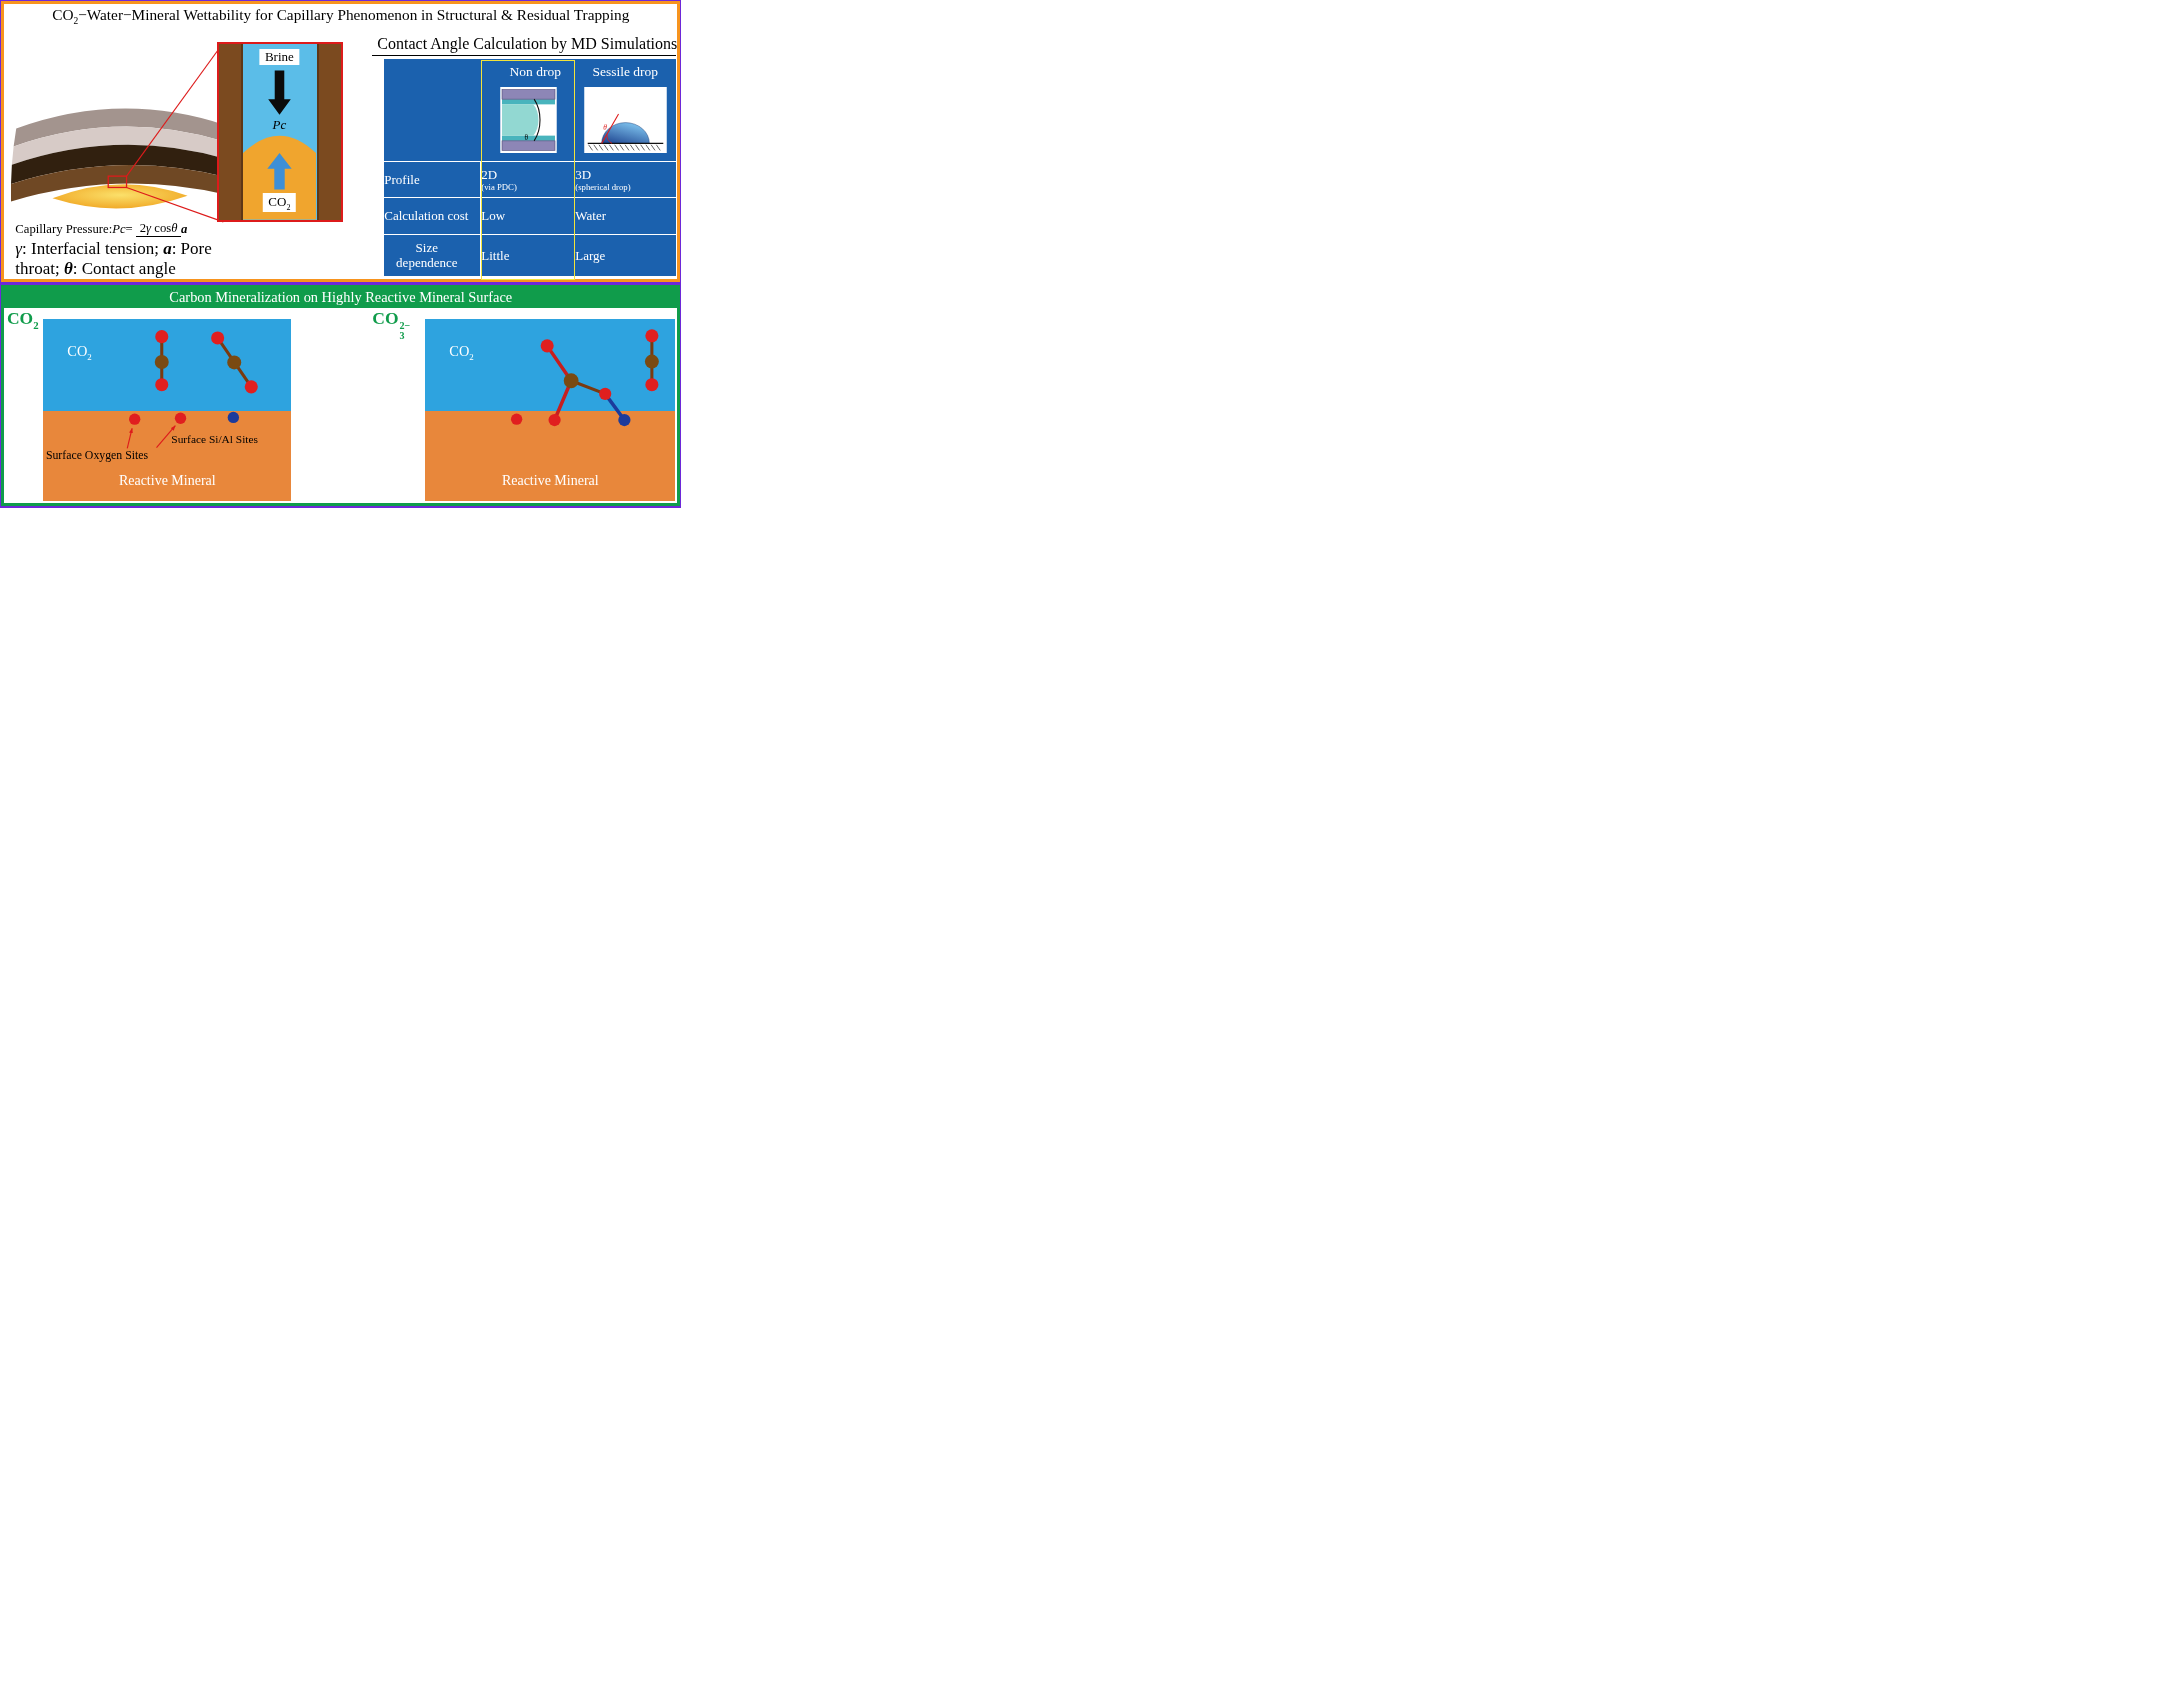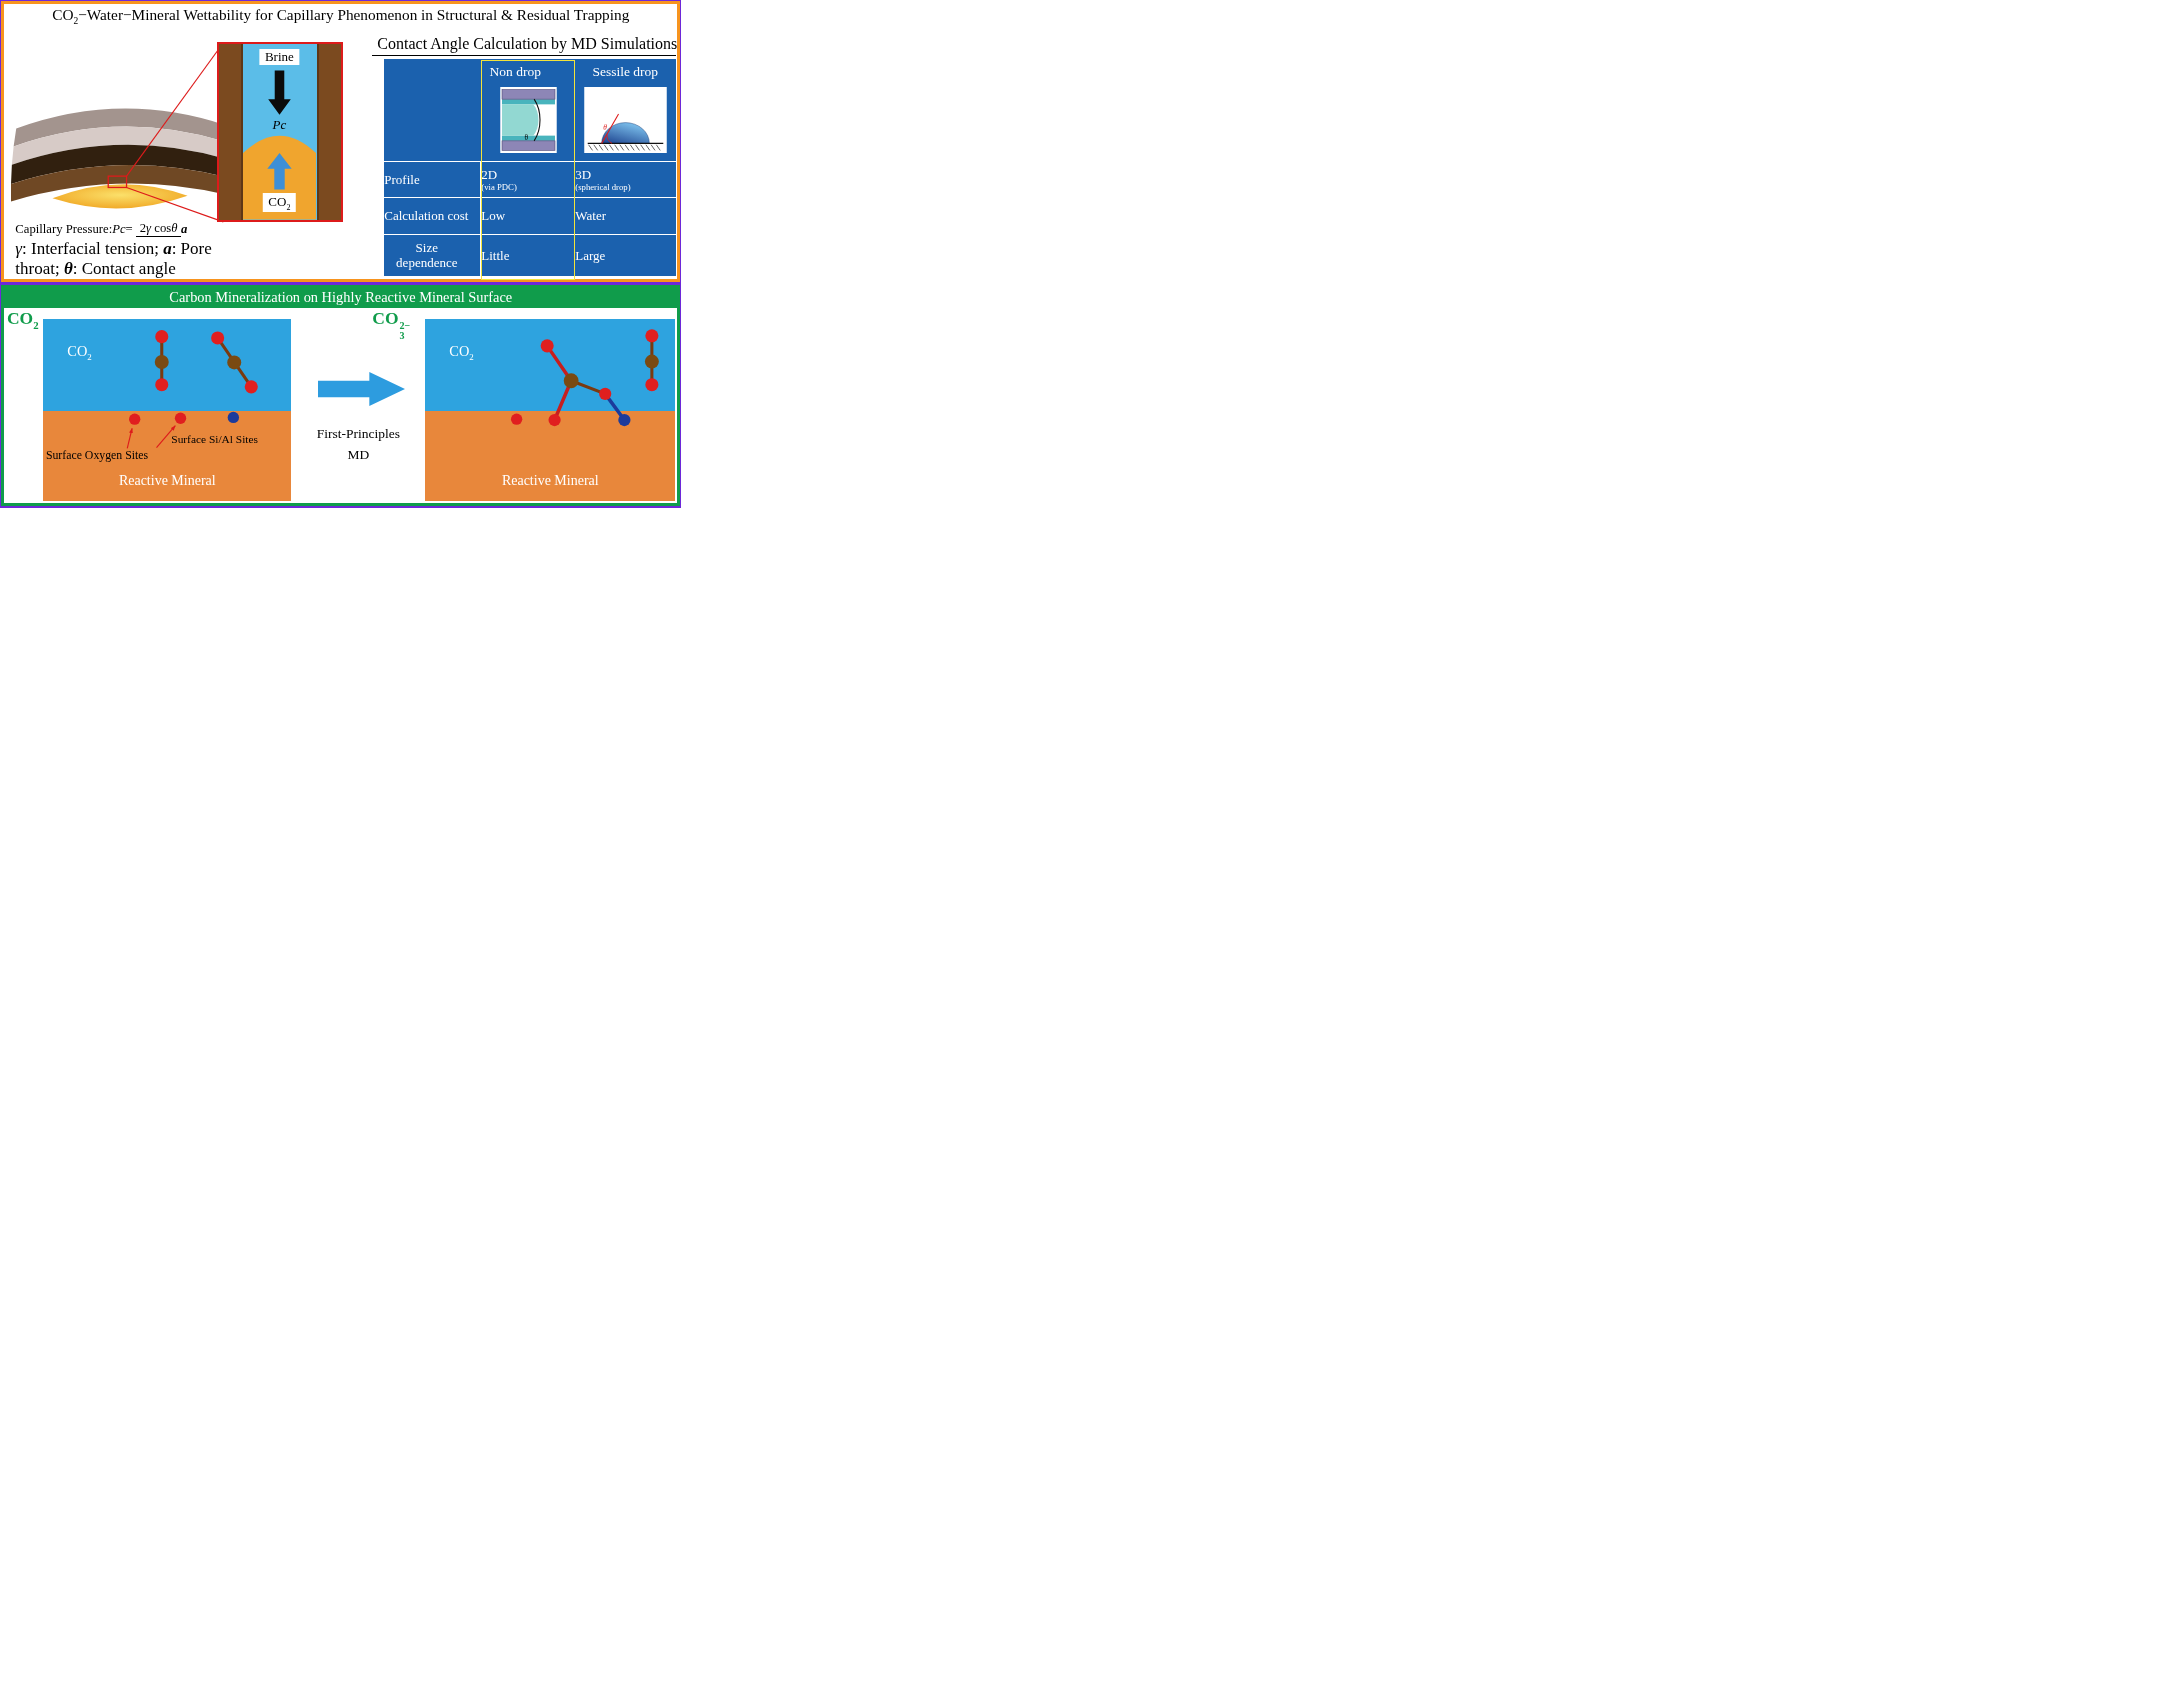--- a/index.html
+++ b/index.html
@@ -33,21 +33,21 @@
   .frac{display:inline-flex;flex-direction:row;align-items:center;margin-left:3.5px;line-height:1.15}
   .frac .num{border-bottom:1.1px solid #000;padding:0 3.5px}
   .frac .den{font-weight:bold;font-style:italic}
   .it{font-style:italic}
   .bi{font-weight:bold;font-style:italic}
   .f-line2{margin-top:2.6px;font-size:17px}
   .md-heading{left:366px;top:31px;width:307px;text-align:right;font-size:16px}
   .md-underline{left:368px;top:51px;width:304px;height:0;border-top:1.3px solid #000}
   .md-table{left:380px;top:55px;width:292px;height:217px;background:var(--table-blue);color:#fff}
   .hdr{position:absolute;top:4.4px;text-align:center;font-size:13.5px;color:#fff}
-  .hdr-non{left:88px;width:86px}
+  .hdr-non{left:108px;width:86px}
   .hdr-ses{left:191px;width:100px}
   .img-non{left:116px;top:28px;width:57px;height:66px}
   .img-ses{left:200px;top:28px;width:83px;height:66px}
   .trow{position:absolute;left:0;width:292px;border-top:1.3px solid #fff}
   .tc{position:absolute;top:0;height:100%;display:flex;flex-direction:column;align-items:flex-start;justify-content:center;text-align:center}
   .c1{left:0;width:97px;border-right:1.3px solid #fff}
   .c2{left:97px;width:94px;border-right:1.3px solid #fff}
   .c3{left:191px;width:100px}
   .clabel{font-size:13px;line-height:1.12;max-width:85px}
   .cmain{font-size:13px;line-height:1.1}
@@ -261,27 +261,20 @@
         <circle cx="436" cy="225" r="13" class="f-blue"></circle>
         <line x1="193" y1="296" x2="204" y2="250" class="s-redline" marker-end="url(#ah-red)"></line>
         <line x1="260" y1="294" x2="303" y2="244" class="s-redline" marker-end="url(#ah-red)"></line>
       </svg>
       <div class="rco2"><span>CO</span><sub>2</sub></div>
       <div class="lbl-sial">Surface Si/Al Sites</div>
       <div class="lbl-oxy">Surface Oxygen Sites</div>
       <div class="rmin">Reactive Mineral</div>
     </div>
 
-    <div class="abs middle">
-      <svg class="proc-arrow" viewBox="0 0 200 78">
-        <polygon points="0,20 118,20 118,0 200,39 118,78 118,58 0,58" fill="var(--arrow-blue)"></polygon>
-      </svg>
-      <div class="ptext p1">First-Principles</div>
-      <div class="ptext p2">MD</div>
-    </div>
 
     <div class="abs corner cr"><span>CO</span><span class="stack">
           <span>2−</span>
           <span>3</span>
         </span></div>
 
     <div class="abs panel pr">
       <div class="sky"></div>
       <div class="ground"></div>
       <svg class="mols" viewBox="0 0 573 416">

